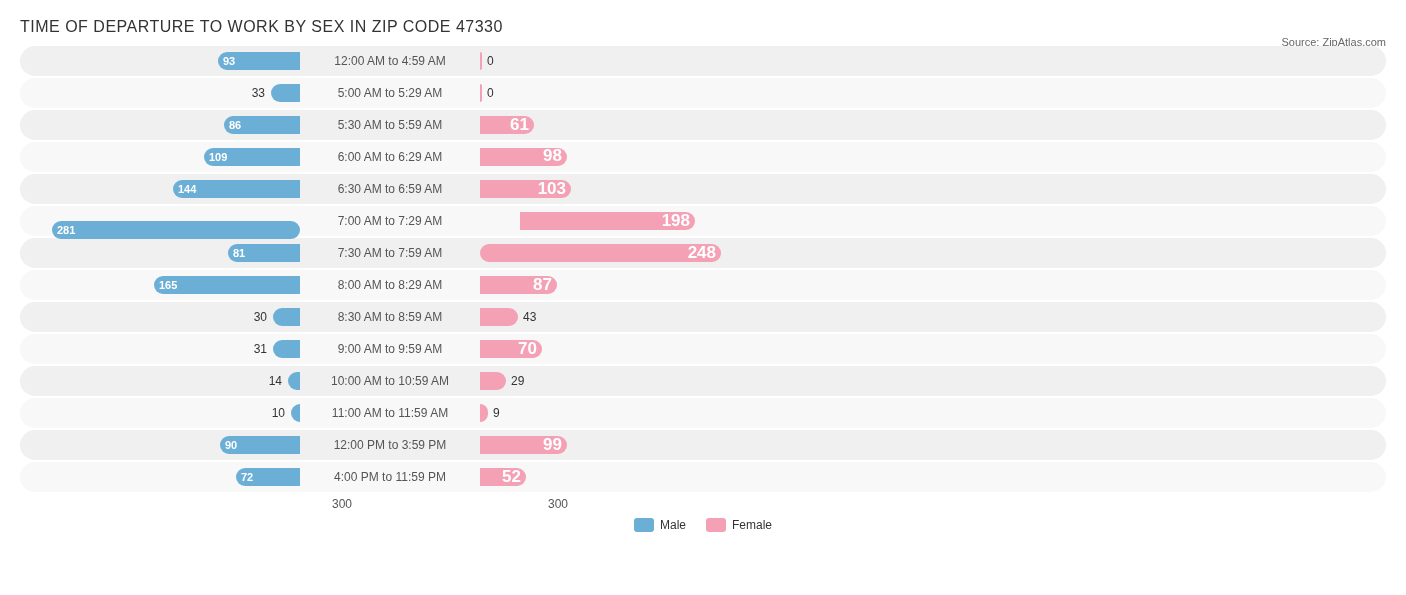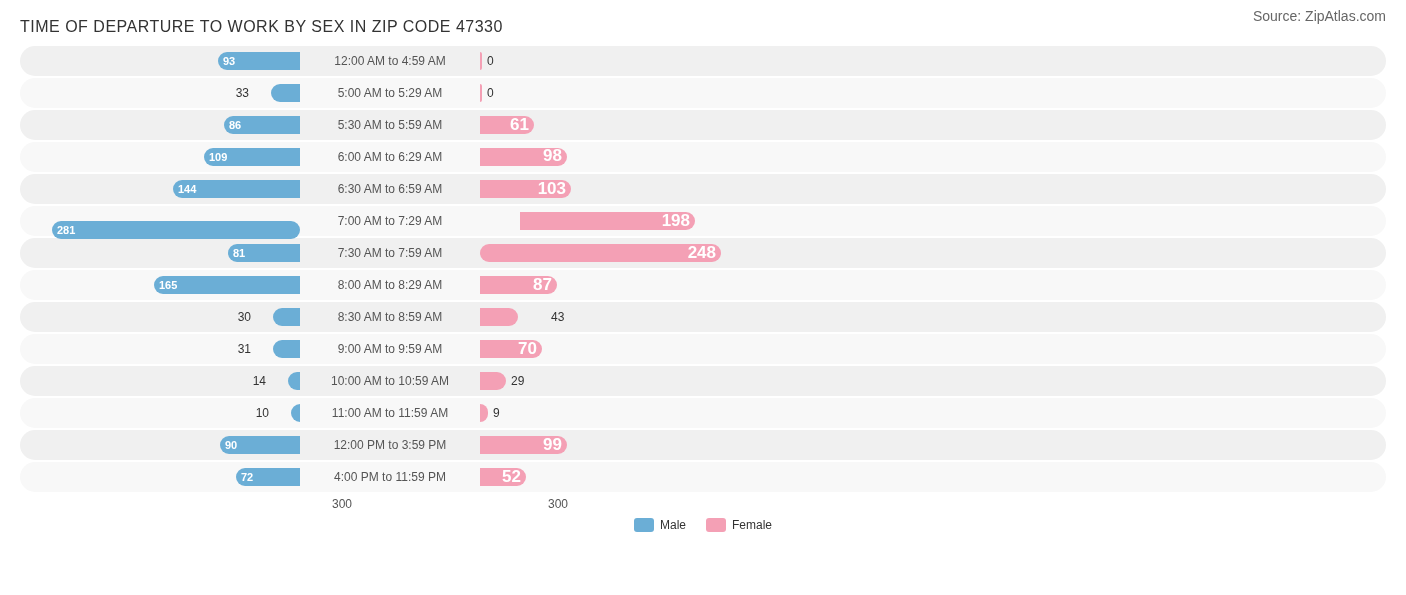--- a/index.html
+++ b/index.html
@@ -19,23 +19,23 @@
     .chart-title {
       font-size: 16px;
       font-weight: normal;
       color: #333;
       margin-bottom: 10px;
       text-transform: uppercase;
       letter-spacing: 0.5px;
     }
     .source-text {
       position: absolute;
-      top: 8px;
+      top: 36px;
       right: 20px;
-      font-size: 14px;
+      font-size: 11px;
       color: #666;
     }
     .chart-area {
       position: relative;
       width: 100%;
     }
     .row {
       display: flex;
       align-items: center;
       height: 30px;
@@ -120,21 +120,21 @@
       color: #333;
     }
     .legend-box {
       width: 20px;
       height: 14px;
       border-radius: 3px;
     }
     .val-outside-left {
       font-size: 12px;
       color: #333;
-      padding-right: 22px;
+      padding-right: 6px;
     }
     .val-outside-right {
       font-size: 12px;
       color: #333;
       padding-left: 5px;
     }
     .val-inside-left {
       font-size: 11px;
       font-weight: bold;
       color: #fff;
@@ -308,21 +308,21 @@
 
       <div class="left-bar-area">
         <div style="display:flex;align-items:center;justify-content:flex-end;">
           <span class="val-outside-left">30</span>
           <div class="bar-male" style="width:27px; border-radius: 9px 0 0 9px;"></div>
         </div>
       </div>
     <div class="label-col">8:30 AM to 8:59 AM</div>
 
       <div class="right-bar-area">
-        <div style="display:flex;align-items:center;gap:28px;">
+        <div style="display:flex;align-items:center;">
           <div class="bar-female" style="width:38px; border-radius: 0 9px 9px 0;"></div>
           <span class="val-outside-right">43</span>
         </div>
       </div>
   </div>
       <div class="row">
 
       <div class="left-bar-area">
         <div style="display:flex;align-items:center;justify-content:flex-end;">
           <span class="val-outside-left">31</span>

